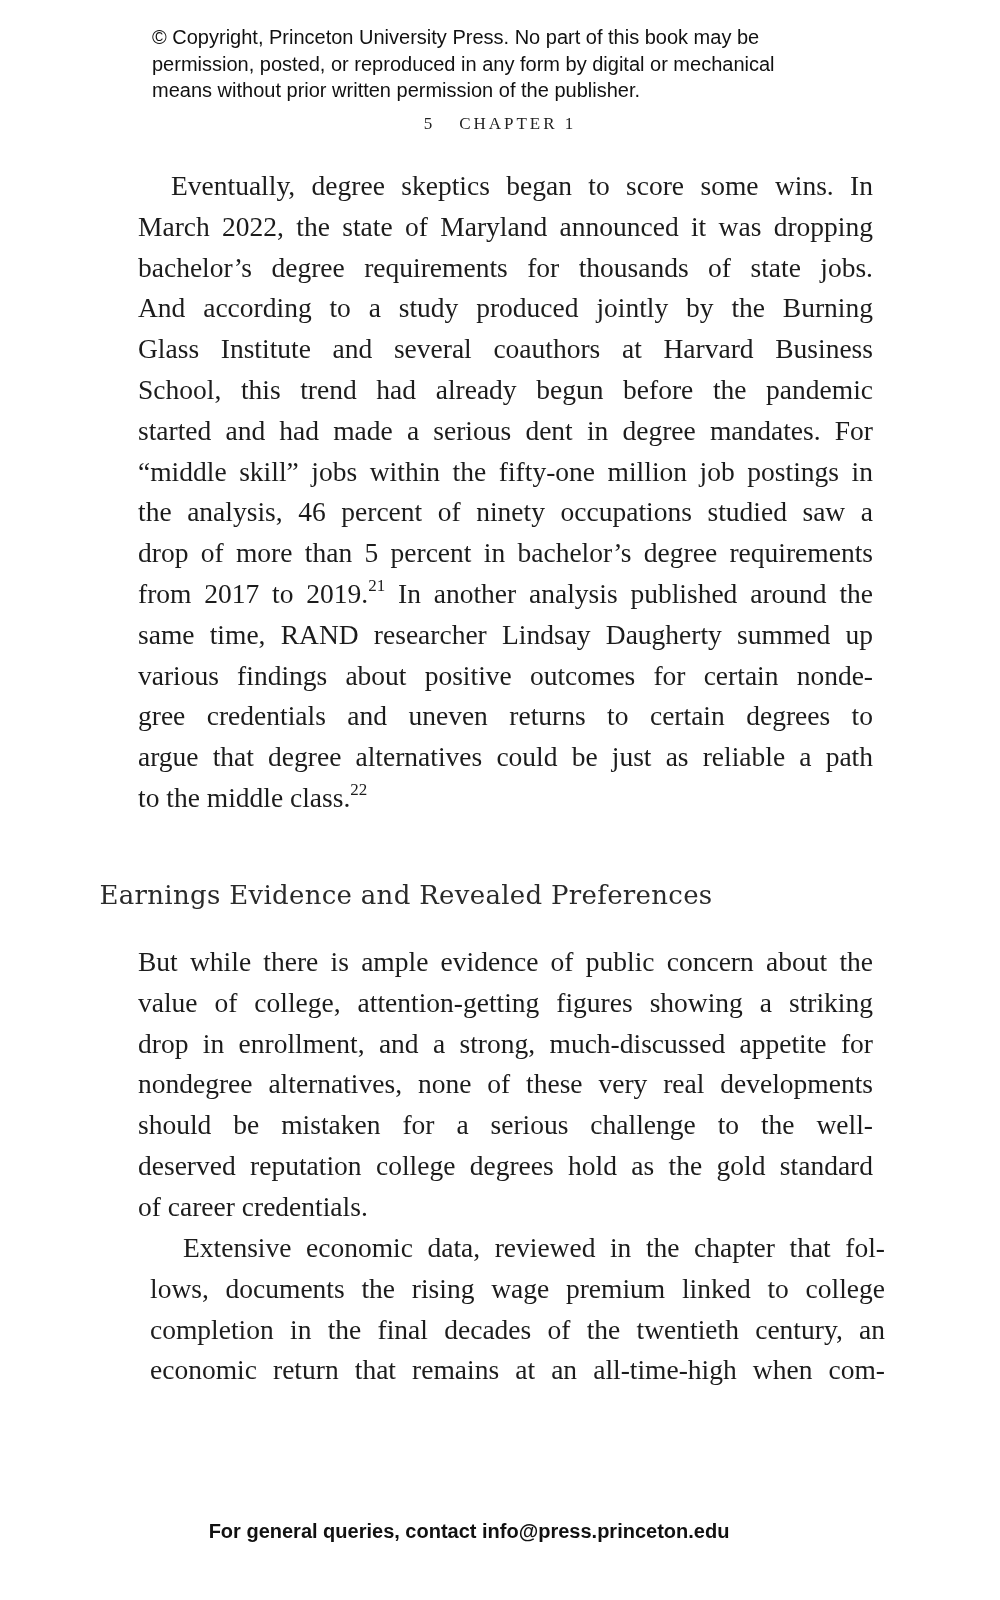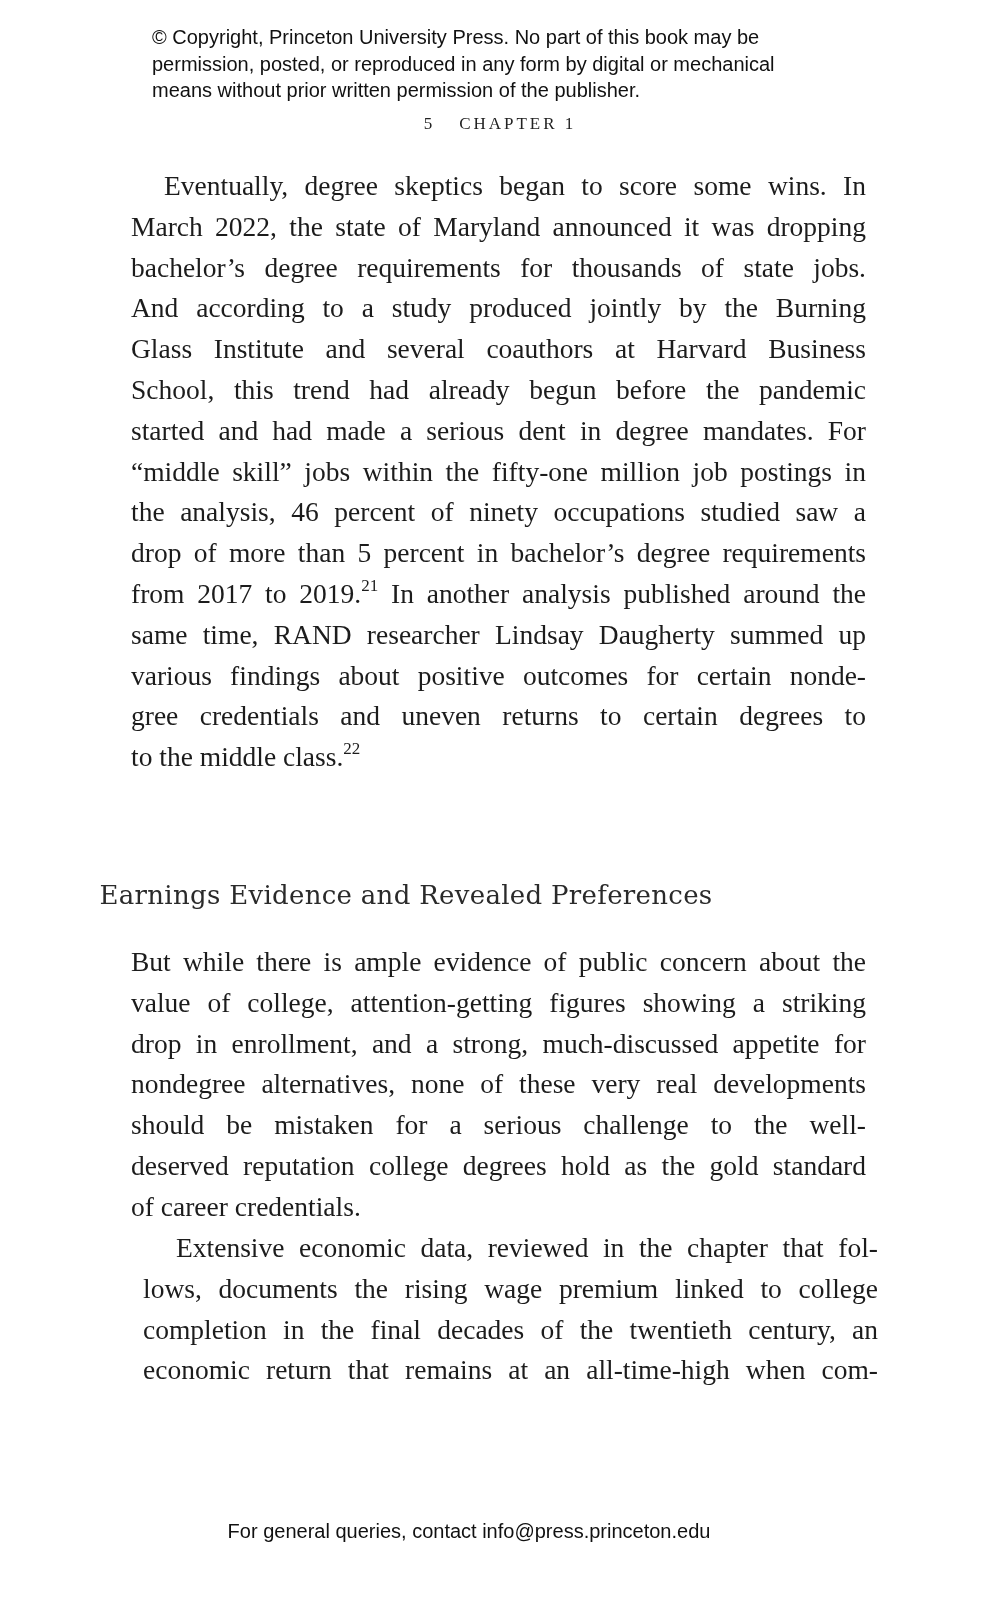--- a/index.html
+++ b/index.html
@@ -8,34 +8,34 @@
       position: absolute; left: 152px; top: 24px; width: 720px;
       font-family: "Liberation Sans", sans-serif; font-size: 20px; line-height: 26.5px; color: #111;
     }
     .copyright div { white-space: nowrap; }
     .running-head {
       position: absolute; top: 114px; left: 0; width: 1000px; text-align: center;
       font-family: "Liberation Serif", serif; font-size: 17px; letter-spacing: 3px; color: #222;
     }
     .running-head .pg { margin-right: 26px; letter-spacing: 1px; }
     .body-text {
-      position: absolute; left: 131px; width: 735px;
+      position: absolute; left: 138px; width: 735px;
       font-family: "Liberation Serif", serif; font-size: 27.5px; color: #1c1c1c;
     }
     .line { height: 40.8px; line-height: 40.8px; white-space: nowrap; text-align: justify; text-align-last: justify; }
     .line.last { text-align-last: left; }
     .line.indent { padding-left: 33px; }
     sup { font-size: 17px; line-height: 0; vertical-align: 12px; }
     .subhead {
       position: absolute; top: 880px; left: 0; width: 812px; text-align: center;
       font-family: "DejaVu Serif", serif; font-size: 26px; font-weight: normal; color: #2a2a2a; letter-spacing: 0.3px;
     }
     .footer {
       position: absolute; top: 1520px; left: 0; width: 938px; text-align: center;
-      font-family: "Liberation Sans", sans-serif; font-size: 20px; color: #111;
+      font-family: "Liberation Sans", sans-serif; font-size: 20px; color: #111; font-weight: bold;
     }
   </style>
 </head>
 <body>
 
 <div class="copyright">
   <div>© Copyright, Princeton University Press. No part of this book may be</div>
   <div>permission, posted, or reproduced in any form by digital or mechanical</div>
   <div>means without prior written permission of the publisher.</div>
 </div>
@@ -52,20 +52,21 @@
   <div class="line">Glass Institute and several coauthors at Harvard Business</div>
   <div class="line">School, this trend had already begun before the pandemic</div>
   <div class="line">started and had made a serious dent in degree mandates. For</div>
   <div class="line">“middle skill” jobs within the fifty-one million job postings in</div>
   <div class="line">the analysis, 46 percent of ninety occupations studied saw a</div>
   <div class="line">drop of more than 5 percent in bachelor’s degree requirements</div>
   <div class="line"><span>from 2017 to 2019.</span><sup>21</sup><span> In another analysis published around the</span></div>
   <div class="line">same time, RAND researcher Lindsay Daugherty summed up</div>
   <div class="line">various findings about positive outcomes for certain nonde-</div>
   <div class="line">gree credentials and uneven returns to certain degrees to</div>
+  <div class="line">argue that degree alternatives could be just as reliable a path</div>
   <div class="line last"><span>to the middle class.</span><sup>22</sup></div>
 </div>
 
 <div class="subhead">Earnings Evidence and Revealed Preferences</div>
 
 <div class="body-text" style="top:942px;">
   <div class="line">But while there is ample evidence of public concern about the</div>
   <div class="line">value of college, attention-getting figures showing a striking</div>
   <div class="line">drop in enrollment, and a strong, much-discussed appetite for</div>
   <div class="line">nondegree alternatives, none of these very real developments</div>

